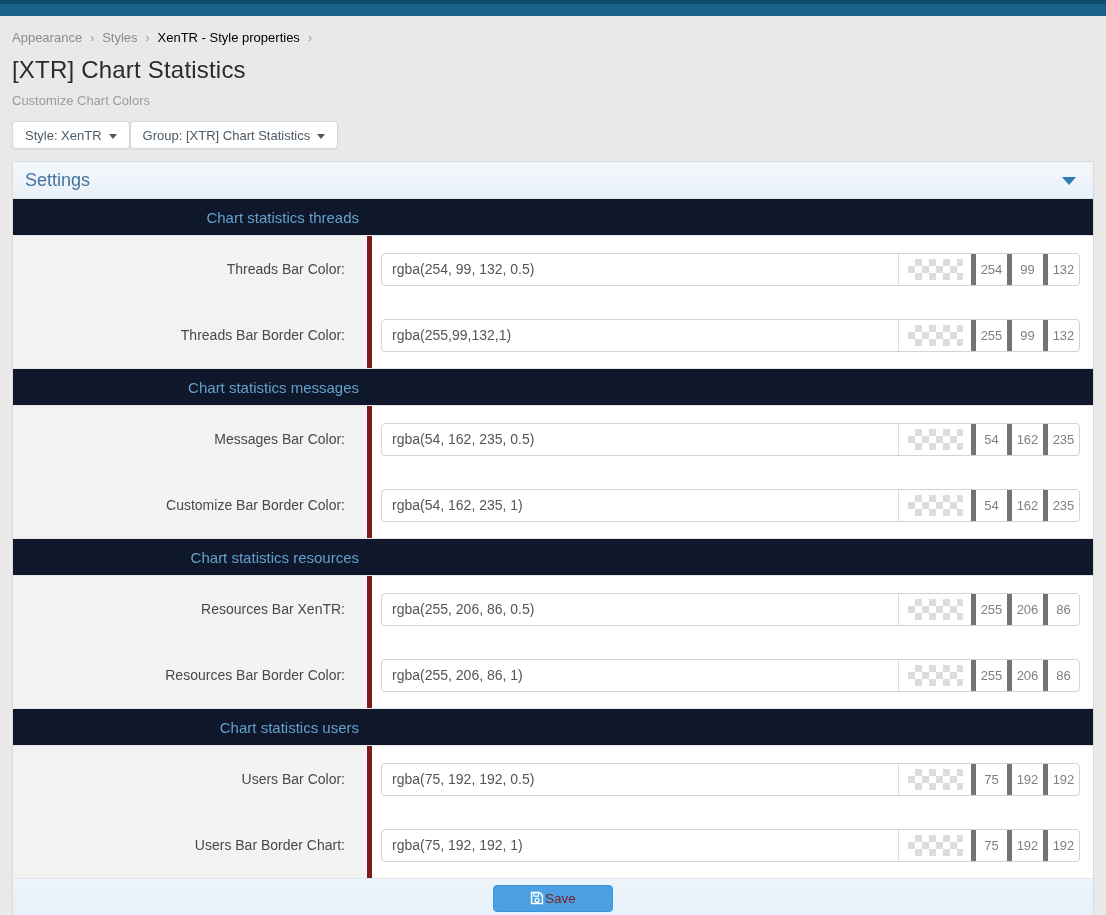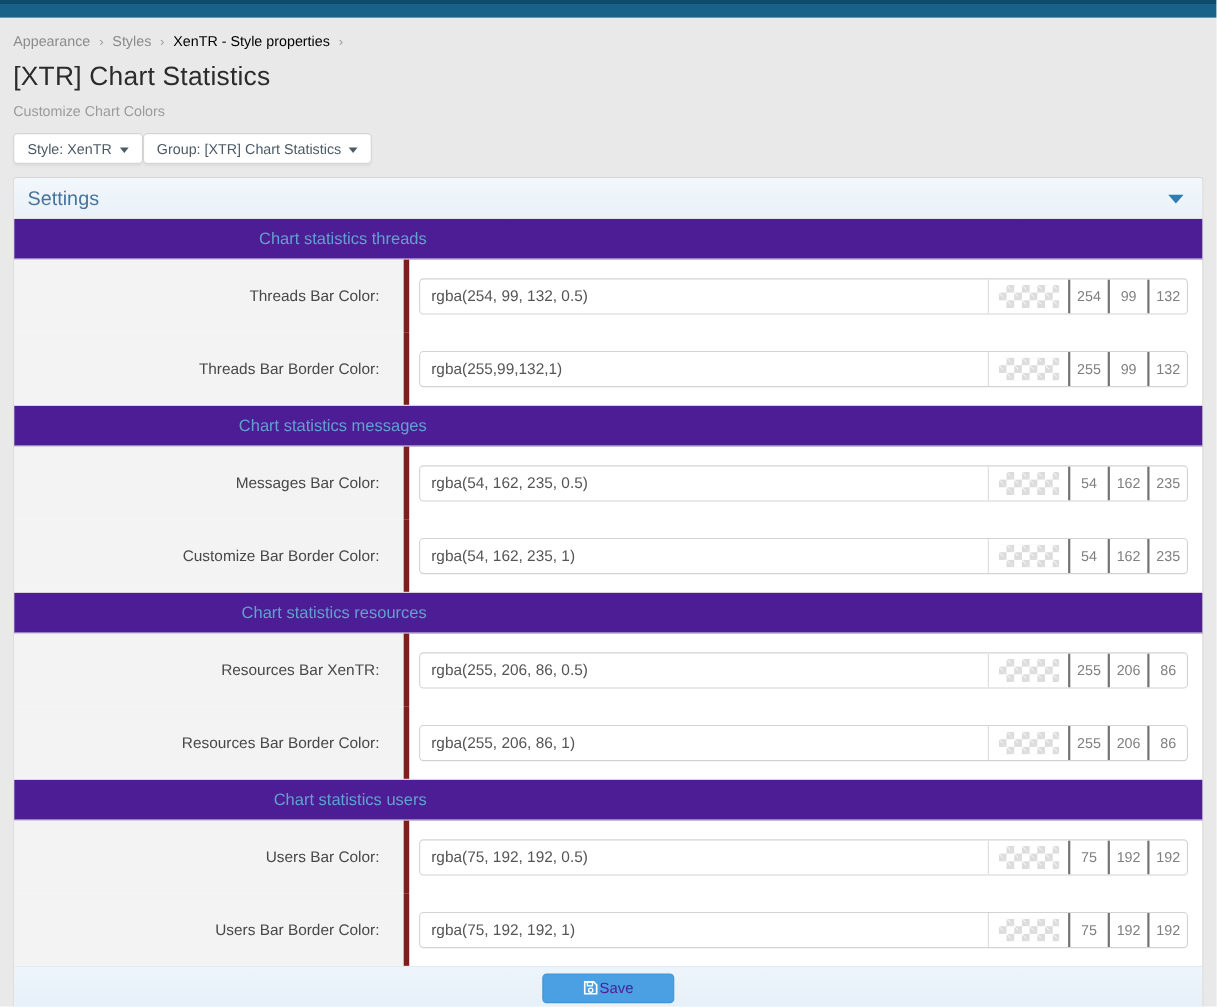--- a/index.html
+++ b/index.html
@@ -57,23 +57,22 @@
   }
   .panel-title { font-size:18px; color:#45749f; font-weight:400; }
   .chev-down {
     position:absolute; right:17px; top:15px; width:0; height:0;
     border-left:7px solid transparent; border-right:7px solid transparent;
     border-top:8px solid #2e7cb5; cursor:pointer;
   }
 
   .fsection + .fsection { border-top:1px solid #e6e6e6; }
   .section-heading {
-    height:37px; line-height:37px; background:#4c1d95;
+    height:37px; line-height:37px; background:#0f172a;
     border-bottom:1px solid #e6e6e6;
-    padding-left:29px;
   }
   .section-heading .head-inner {
     display:inline-block; width:346px; text-align:right;
   }
   .section-heading a {
     color:#64a0cd; font-size:15px; text-decoration:none; cursor:pointer;
   }
 
   .frow { display:flex; height:66px; }
   .frow-label {
@@ -104,33 +103,33 @@
     width:55px; height:21px; border-radius:2px; overflow:hidden;
     background-color:#fff;
     background-image:
       linear-gradient(45deg,#dcdcdc 25%,transparent 25%,transparent 75%,#dcdcdc 75%),
       linear-gradient(45deg,#dcdcdc 25%,transparent 25%,transparent 75%,#dcdcdc 75%);
     background-size:14px 14px;
     background-position:0 0,7px 7px;
   }
   .swatch-fill { width:100%; height:100%; }
   .ig-num {
-    width:36px; border-left:2px solid #737373;
+    width:36px; border-left:5px solid #737373;
     display:flex; align-items:center; justify-content:center;
     font-size:13px; color:#808080;
   }
 
   .panel-footer {
     height:39px; background:linear-gradient(to bottom,#edf5fb,#e6f0f8);
     border-top:1px solid #dfe8f0;
     display:flex; align-items:center; justify-content:center;
     border-radius:0 0 3px 3px;
   }
   .save-btn {
-    min-width:120px; height:27px; background:#4aa0e2; color:#4c1d95;
+    min-width:120px; height:27px; background:#4aa0e2; color:#7f1d1d;
     border:1px solid #4094d6; border-radius:4px; font-size:13.5px;
     display:inline-flex; align-items:center; justify-content:center; gap:1px;
     cursor:pointer; font-family:inherit;
   }
 </style>
 </head>
 <body>
 
 <div class="topbar"></div>
 
@@ -288,21 +287,21 @@
             <span class="ig-swatch">
                 <span class="swatch-wrap"><span class="swatch-fill" style="background-color: rgba(75, 192, 192, 0.5);"></span></span>
               </span>
             <span class="ig-num">75</span>
             <span class="ig-num">192</span>
             <span class="ig-num">192</span>
           </div>
         </div>
       </div>
       <div class="frow">
-        <div class="frow-label">Users Bar Border Color:</div>
+        <div class="frow-label">Users Bar Border Chart:</div>
         <div class="frow-content">
           <div class="input-group">
             <span class="ig-text">
                 <input value="rgba(75, 192, 192, 1)" style="">
               </span>
             <span class="ig-swatch">
                 <span class="swatch-wrap"><span class="swatch-fill" style="background-color: rgb(75, 192, 192);"></span></span>
               </span>
             <span class="ig-num">75</span>
             <span class="ig-num">192</span>

